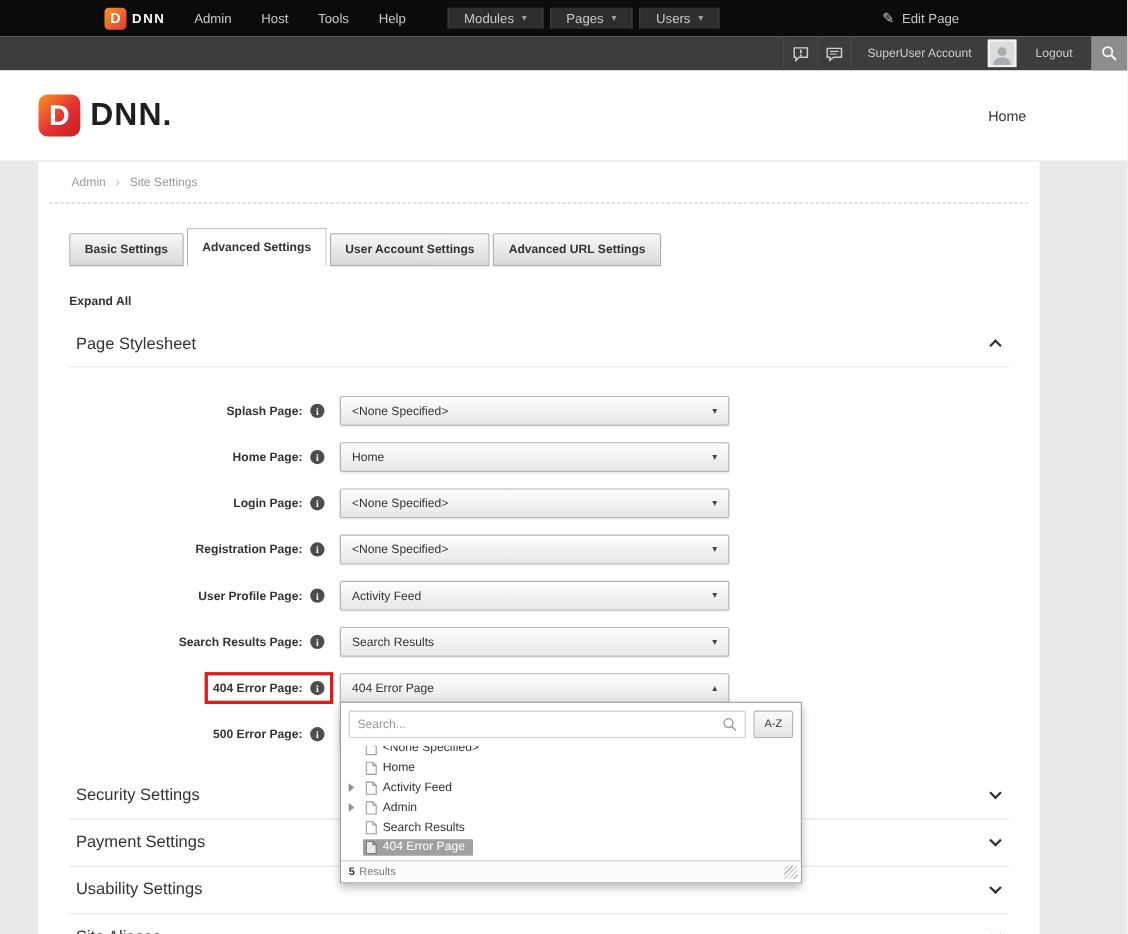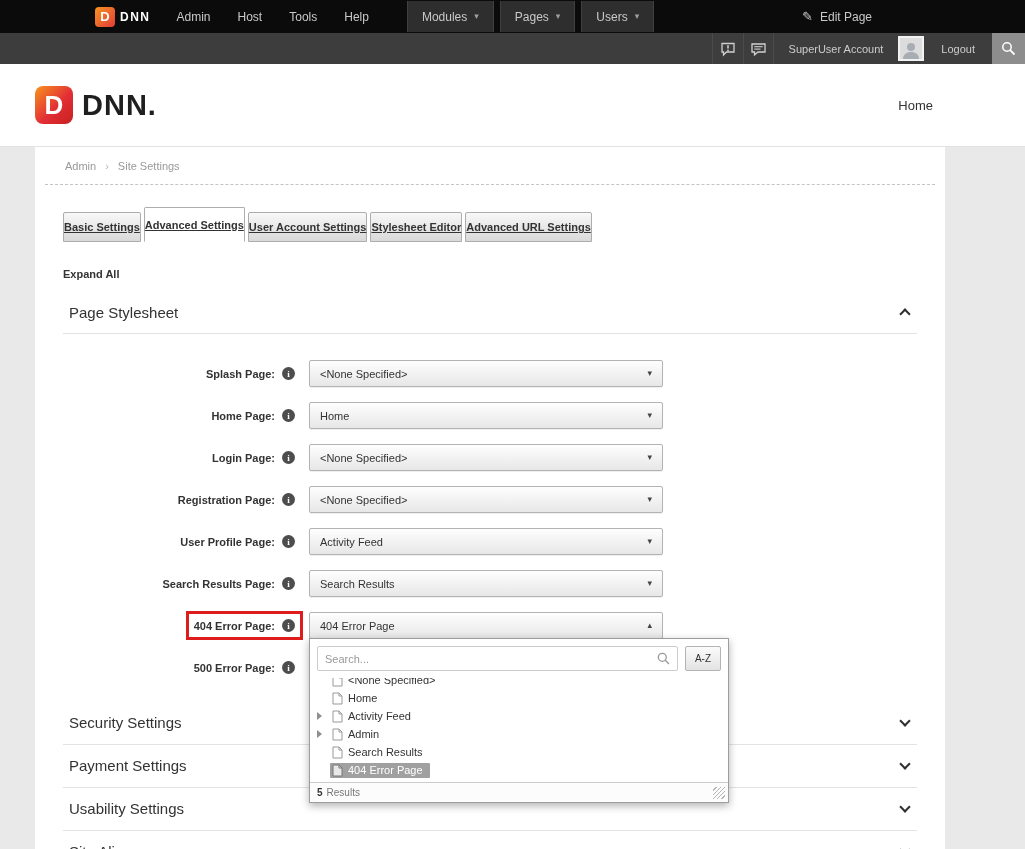--- a/index.html
+++ b/index.html
@@ -7,21 +7,21 @@
   body { font-family: "Liberation Sans", sans-serif; background:#e9e9e9; }
   .screen { position:relative; width:1025px; height:849px; overflow:hidden; background:#e9e9e9; }
 
   
   .controlbar { height:33px; background:#0b0b0b; display:flex; align-items:center; }
   .cb-logo { margin-left:95px; display:flex; align-items:center; gap:5px; }
   .cb-logo-mark { width:20px; height:20px; border-radius:4px; background:linear-gradient(135deg,#f7941e,#e23b3b); color:#fff; font-weight:bold; font-size:13px; display:flex; align-items:center; justify-content:center; }
   .cb-logo-word { color:#fff; font-weight:bold; font-size:12px; letter-spacing:1.5px; }
   .cb-nav { display:flex; gap:27px; margin-left:26px; }
   .cb-item { color:#c9c9c9; font-size:12px; cursor:pointer; }
-  .cb-menus { display:flex; margin-left:38px; height:31px; }
+  .cb-menus { display:flex; margin-left:38px; height:19px; }
   .cb-menu { display:flex; align-items:center; gap:7px; padding:0 14px; background:#2e2e2e; border-left:1px solid #3f3f3f; border-right:1px solid #3f3f3f; margin-right:6px; color:#c9c9c9; font-size:12px; cursor:pointer; }
   .caret { font-size:9px; color:#9f9f9f; line-height:1; }
   .cb-edit { margin-left:auto; margin-right:153px; color:#c9c9c9; font-size:12px; display:flex; align-items:center; gap:7px; cursor:pointer; }
   .pencil { font-size:13px; color:#c9c9c9; }
 
   
   .userbar { height:31px; background:#3d3d3d; display:flex; justify-content:flex-end; align-items:center; }
   .ub-icon { width:31px; height:31px; display:flex; align-items:center; justify-content:center; border-left:1px solid #4b4b4b; cursor:pointer; }
   .ub-icon.last { border-right:1px solid #4b4b4b; }
   .ub-account { color:#ccc; font-size:11px; padding:0 15px; cursor:pointer; }
@@ -38,21 +38,21 @@
 
   
   .page-bg { min-height:702px; }
   .panel { margin-left:35px; width:910px; min-height:702px; background:#fff; }
   .breadcrumb { margin:0 10px; padding:13px 20px 12px; border-bottom:1px dashed #c4c4c4; font-size:11px; color:#999; display:flex; gap:9px; align-items:center; }
   .crumb { cursor:pointer; }
   .crumb-sep { color:#b5b5b5; }
 
   .content { padding:0 28px; }
   .tabs { display:flex; margin-top:22px; align-items:flex-end; gap:3px; }
-  .tab { background:linear-gradient(#f8f8f8,#d9d9d9); border:1px solid #adadad; border-radius:2px 2px 0 0; padding:8px 0; font-size:11px; font-weight:bold; color:#333; cursor:pointer;text-decoration:underline; }
+  .tab { background:linear-gradient(#f8f8f8,#d9d9d9); border:1px solid #adadad; border-radius:2px 2px 0 0; padding:8px 13px; font-size:11px; font-weight:bold; color:#333; cursor:pointer; }
   .tab.active { background:#fff; border-bottom-color:#fff; padding-top:11px; padding-bottom:10px; }
 
   .expand-all { display:inline-block; margin-top:26px; font-size:11px; font-weight:bold; color:#333; cursor:pointer; }
 
   .section-title-row { display:flex; justify-content:space-between; align-items:center; padding:8px 4px 12px 6px; border-bottom:1px solid #e3e3e3; margin-top:14px; cursor:pointer; }
   .section-title { font-size:15px; color:#333; }
   .chev { display:inline-block; width:8px; height:8px; border-left:2px solid #2f2f2f; border-bottom:2px solid #2f2f2f; margin-right:4px; }
   .chev.up { transform:rotate(135deg); margin-bottom:-3px; }
   .chev.down { transform:rotate(-45deg); margin-bottom:3px; }
 
@@ -173,21 +173,20 @@
         <span class="crumb-sep">›</span>
         <span class="crumb">Site Settings</span>
       </div>
 
       <div class="content">
 
         <div class="tabs">
           <div class="tab">Basic Settings</div>
           <div class="tab active">Advanced Settings</div>
           <div class="tab">User Account Settings</div>
-          <div class="tab">Stylesheet Editor</div>
           <div class="tab">Advanced URL Settings</div>
         </div>
 
         <span class="expand-all">Expand All</span>
 
         
         <div class="section-title-row">
           <span class="section-title">Page Stylesheet</span>
           <span class="chev up"></span>
         </div>

